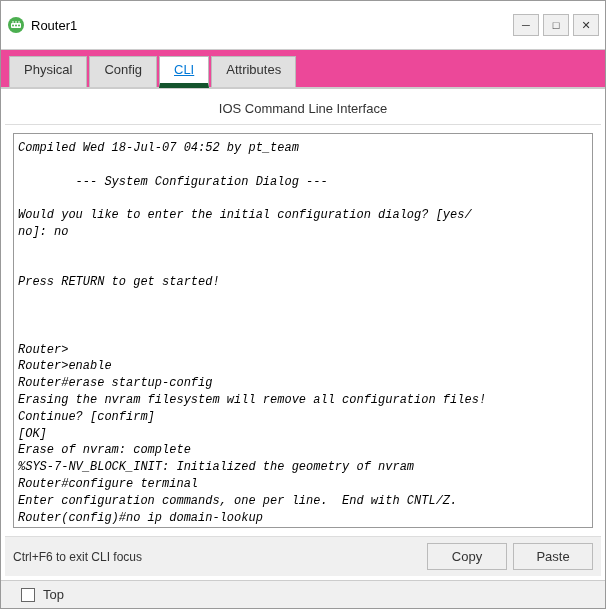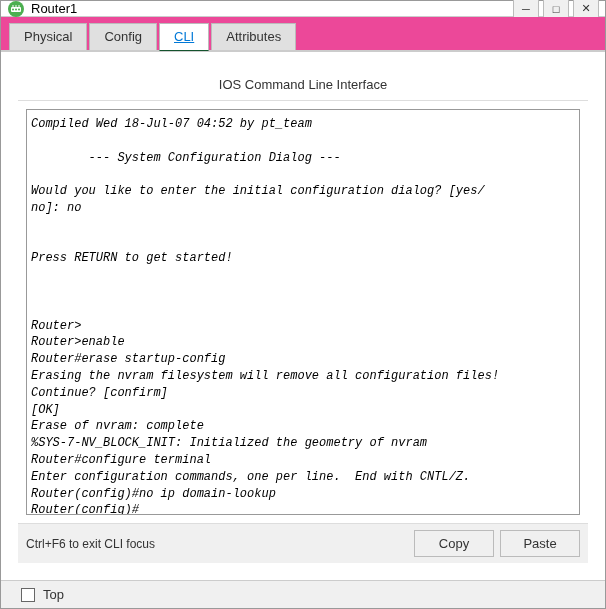--- a/index.html
+++ b/index.html
@@ -30,21 +30,21 @@
       box-shadow: 2px 2px 8px rgba(0,0,0,0.3);
     }
 
     .title-bar {
       background: #fff;
       display: flex;
       align-items: center;
       justify-content: space-between;
       padding: 4px 6px;
       border-bottom: 1px solid #ccc;
-      height: 16px;
+      height: 49px;
     }
 
     .title-bar-left {
       display: flex;
       align-items: center;
       gap: 6px;
     }
 
     .app-icon {
       width: 18px;
@@ -88,34 +88,34 @@
       border-bottom: none;
       cursor: pointer;
       background: #e0e0e0;
       font-size: 13px;
       color: #333;
       margin-right: 2px;
     }
 
     .tab.active {
       background: #fff;
-      border-bottom: 1px solid #14532d;
+      border-bottom: 5px solid #14532d;
       color: #0078d7;
       font-weight: 500;
       margin-bottom: -1px;
       padding-bottom: 6px;
       text-decoration: underline;
     }
 
     .content-area {
       background: #fff;
       flex: 1;
       display: flex;
       flex-direction: column;
-      padding: 17px;
+      padding: 4px;
       border-top: 1px solid #ccc;
     }
 
     .cli-title {
       text-align: center;
       padding: 8px;
       font-size: 13px;
       color: #333;
       border-bottom: 1px solid #ddd;
       background: #fff;

